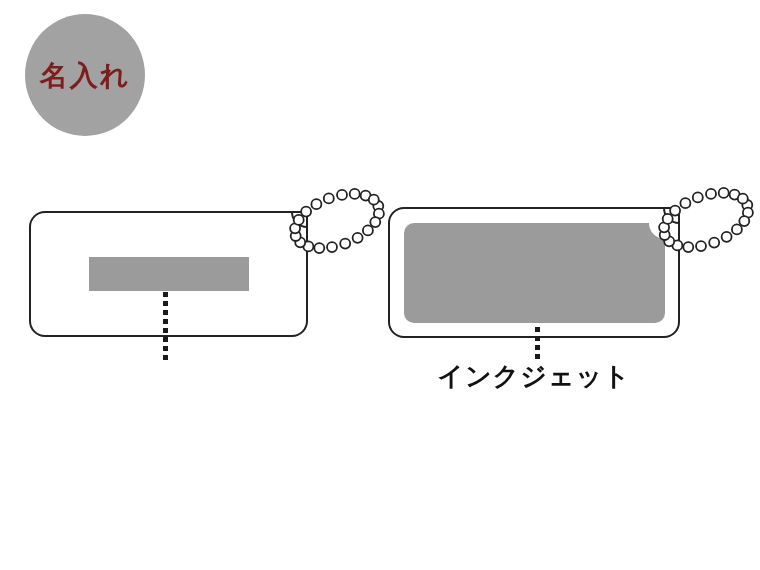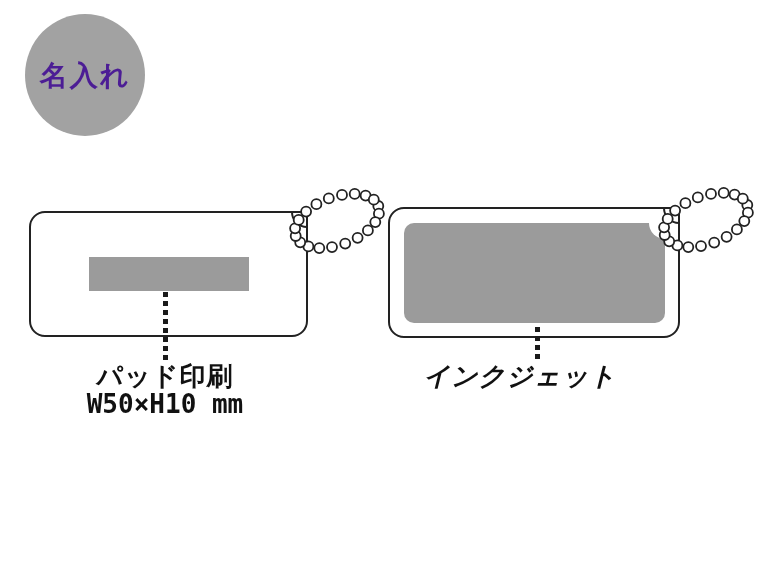--- a/index.html
+++ b/index.html
@@ -12,21 +12,21 @@
   html,body{background:#ffffff;}
   body{font-family:"Liberation Sans", sans-serif; color:var(--ink);}
   .canvas{
     position:relative; width:760px; height:570px; background:#ffffff; overflow:hidden;
   }
   
   .badge{
     position:absolute; left:25px; top:14px; width:120px; height:122px;
     background:var(--badge-bg); border-radius:50%;
     display:flex; flex-direction:column; align-items:center; justify-content:center;
-    color:#4c1d95; font-size:28px; font-weight:bold; line-height:33px; letter-spacing:2px;
+    color:#7f1d1d; font-size:28px; font-weight:bold; line-height:33px; letter-spacing:2px;
     text-align:center;
   }
   
   .tag{
     position:absolute; background:#ffffff; border:2px solid var(--outline);
     border-radius:16px 0 16px 16px;
     display:flex; align-items:center; justify-content:center;
   }
   .tag-left{ left:29px; top:211px; width:279px; height:126px; }
   .tag-right{ left:388px; top:207px; width:292px; height:131px; }
@@ -49,21 +49,21 @@
   
   .leader{
     position:absolute; width:5px;
     background:repeating-linear-gradient(to bottom, #1a1a1a 0 5px, transparent 5px 9px);
   }
   .leader-left{ left:163px; top:292px; height:70px; }
   .leader-right{ left:535px; top:327px; height:36px; }
   
   .label{ position:absolute; top:362px; width:248px; text-align:center; }
   .label-left{ left:41px; }
-  .label-right{ left:396px;font-style:italic; }
+  .label-right{ left:410px; }
   .method{ font-size:26px; font-weight:600; line-height:28px; letter-spacing:1px; }
   .size{
     font-family:"DejaVu Sans Mono", monospace;
     font-size:26px; font-weight:600; line-height:27px; margin-top:1px; letter-spacing:0;
   }
 </style>
 </head>
 <body>
 
 <div class="canvas">
@@ -92,24 +92,20 @@
       <circle cx="13.7" cy="32.9" r="5" fill="#ffffff" stroke="#222222" stroke-width="1.8"></circle>
       <circle cx="21.1" cy="24.6" r="5" fill="#ffffff" stroke="#222222" stroke-width="1.8"></circle>
       <circle cx="31.4" cy="17.2" r="5" fill="#ffffff" stroke="#222222" stroke-width="1.8"></circle>
       <circle cx="43.8" cy="11.4" r="5" fill="#ffffff" stroke="#222222" stroke-width="1.8"></circle>
       <circle cx="57.0" cy="7.9" r="5" fill="#ffffff" stroke="#222222" stroke-width="1.8"></circle>
       <circle cx="69.7" cy="6.9" r="5" fill="#ffffff" stroke="#222222" stroke-width="1.8"></circle>
       <circle cx="80.6" cy="8.6" r="5" fill="#ffffff" stroke="#222222" stroke-width="1.8"></circle>
       <circle cx="88.8" cy="12.7" r="5" fill="#ffffff" stroke="#222222" stroke-width="1.8"></circle>
     </svg>
   <div class="leader leader-left"></div>
-  <div class="label label-left">
-    <div class="method">パッド印刷</div>
-    <div class="size">W50×H10 mm</div>
-  </div>
 
   <div class="tag tag-right">
     <div class="notch"></div>
     <div class="area area-ink">
       <div class="bite"></div>
     </div>
   </div>
   <svg class="chain chain-right" viewBox="0 0 110 70">
       <circle cx="93.3" cy="19.0" r="5" fill="#ffffff" stroke="#222222" stroke-width="1.8"></circle>
       <circle cx="93.9" cy="26.7" r="5" fill="#ffffff" stroke="#222222" stroke-width="1.8"></circle>

